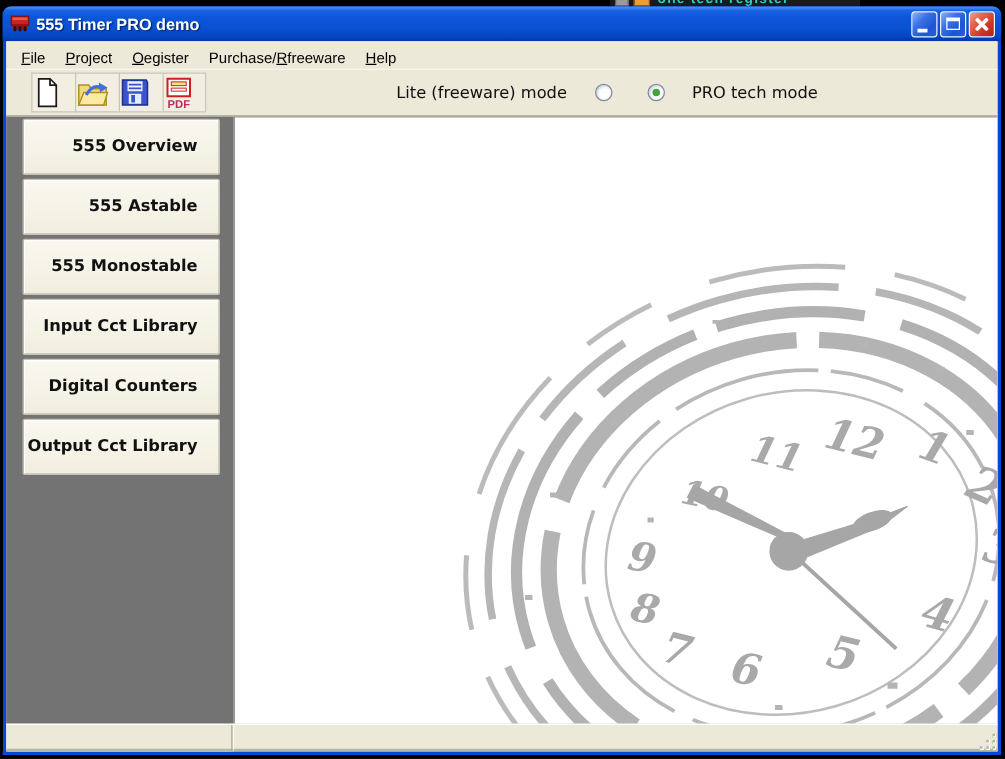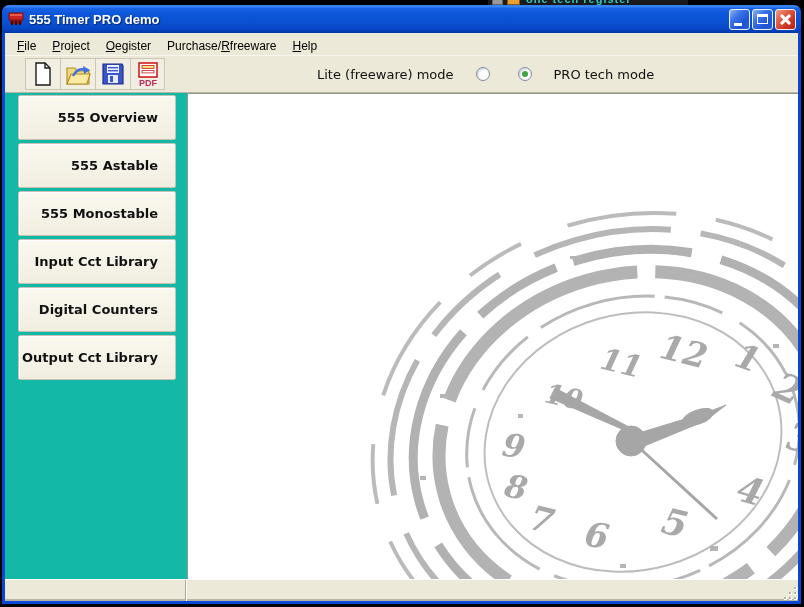--- a/index.html
+++ b/index.html
@@ -42,35 +42,35 @@
   .menubar { height:22px; flex:0 0 22px; display:flex; align-items:flex-end; padding-left:4px;
              background:#ece9d8; font-size:12px; color:#000; }
   .menu-item { padding:2px 8px; cursor:default; }
   .menu-item u { text-decoration:underline; }
 
   
   .toolbar { height:38px; flex:0 0 38px; background:#ece9d8; position:relative;
              border-top:1px solid #f8f6ee; border-bottom:1px solid #b8b5a5; display:flex; align-items:center; }
   .toolbtns { display:flex; margin-left:20px; }
   .toolbtn { width:35px; height:32px; background:#f2efe2; border:1px solid #c9c6b6;
-             border-right:none; display:flex; align-items:center; justify-content:center; }
+             border-right:none; display:flex; align-items:center; justify-content:flex-start; }
   .toolbtn:last-child { border-right:1px solid #c9c6b6; }
   .toolbtn svg { display:block; }
 
   .mode-group { position:absolute; left:312px; top:0; height:100%; display:flex; align-items:center;
                 font-family:"DejaVu Sans", sans-serif; font-size:13px; color:#111; }
   .radio-opt { display:flex; align-items:center; gap:22px; }
   .radio-circle { width:14px; height:14px; border-radius:50%; background:#fdfdfd;
                   border:1px solid #7d8a9e; box-shadow:inset 1px 1px 2px #c8d0da; position:relative; }
   .radio-circle.checked::after { content:""; position:absolute; left:3px; top:3px; width:6px; height:6px;
                   border-radius:50%; background:#3da43d; }
   .mode-gap { width:28px; }
 
   
-  .content { flex:1 1 auto; display:flex; background:#14b8a6; min-height:0; }
+  .content { flex:1 1 auto; display:flex; background:#737373; min-height:0; }
   .sidebar { width:182px; flex:0 0 182px; padding-top:2px; }
   .side-btn { width:158px; height:45px; margin:0 0 3px 13px; background:linear-gradient(180deg,#faf8ef,#f1eee0);
               border:1px solid #c6c3b3; border-radius:2px; box-shadow:inset 1px 1px 0 #ffffff;
               display:flex; align-items:center; justify-content:flex-end; padding-right:17px;
               font-family:"DejaVu Sans", sans-serif; font-weight:bold; font-size:13px; color:#111;
               cursor:default; }
   .mainpanel { flex:1 1 auto; background:#fff; border-left:1px solid #98968a; border-top:1px solid #98968a;
                position:relative; overflow:hidden; }
   .mainpanel svg { position:absolute; left:0; top:0; }
 

